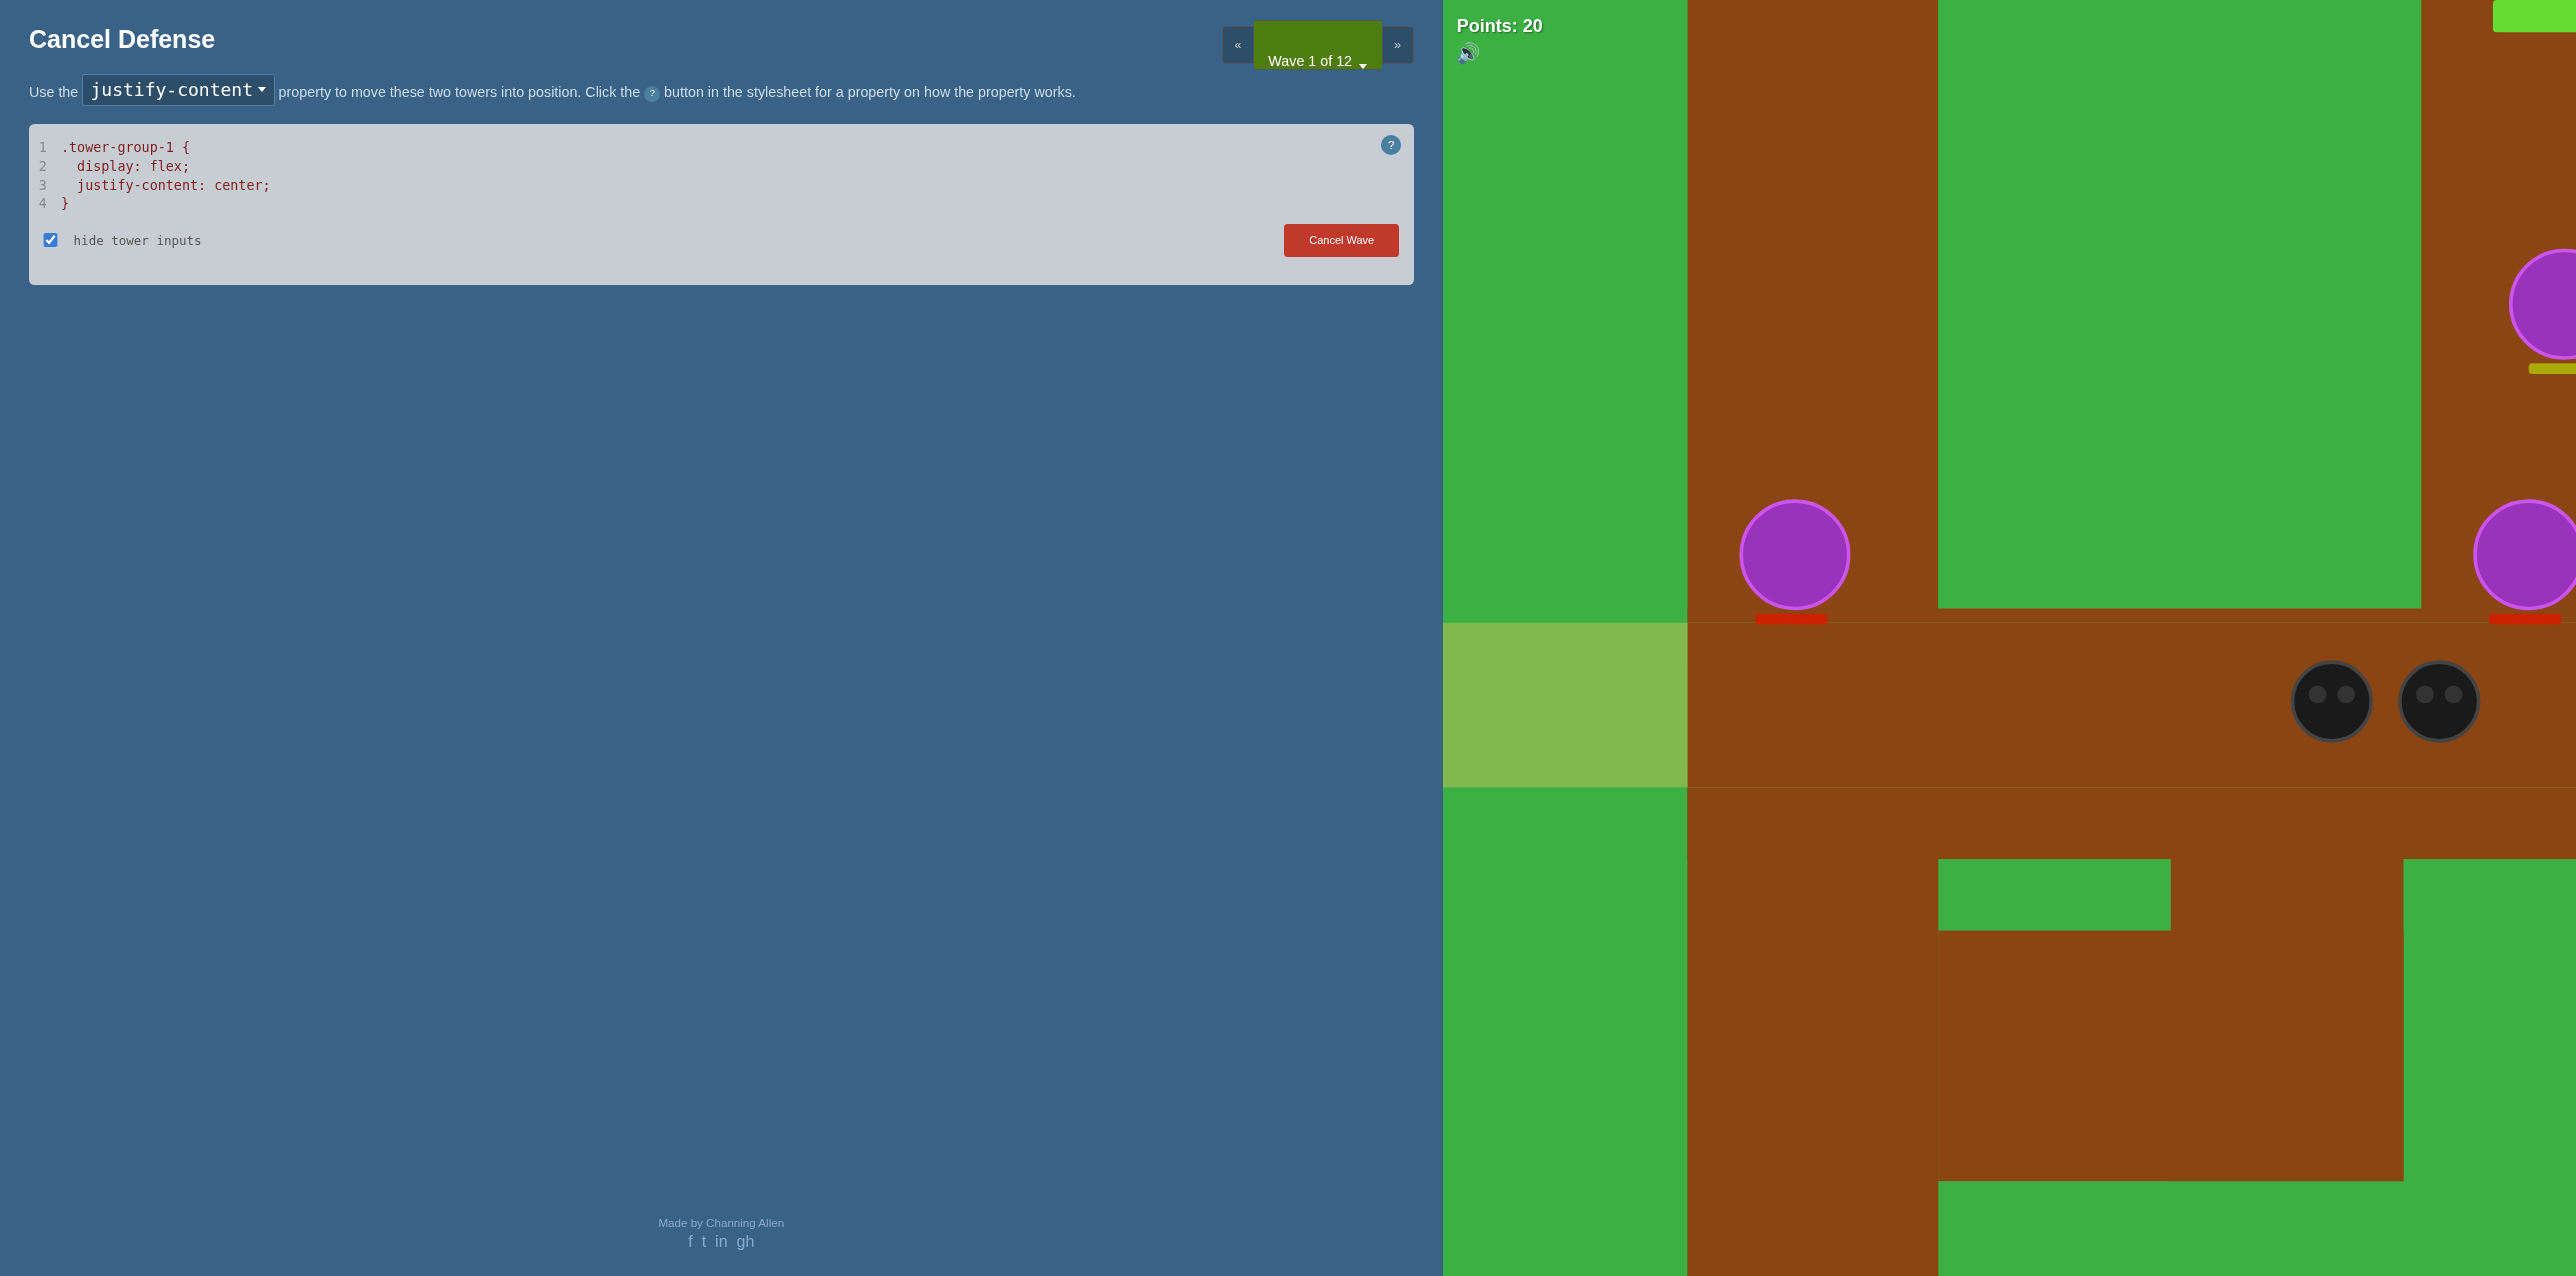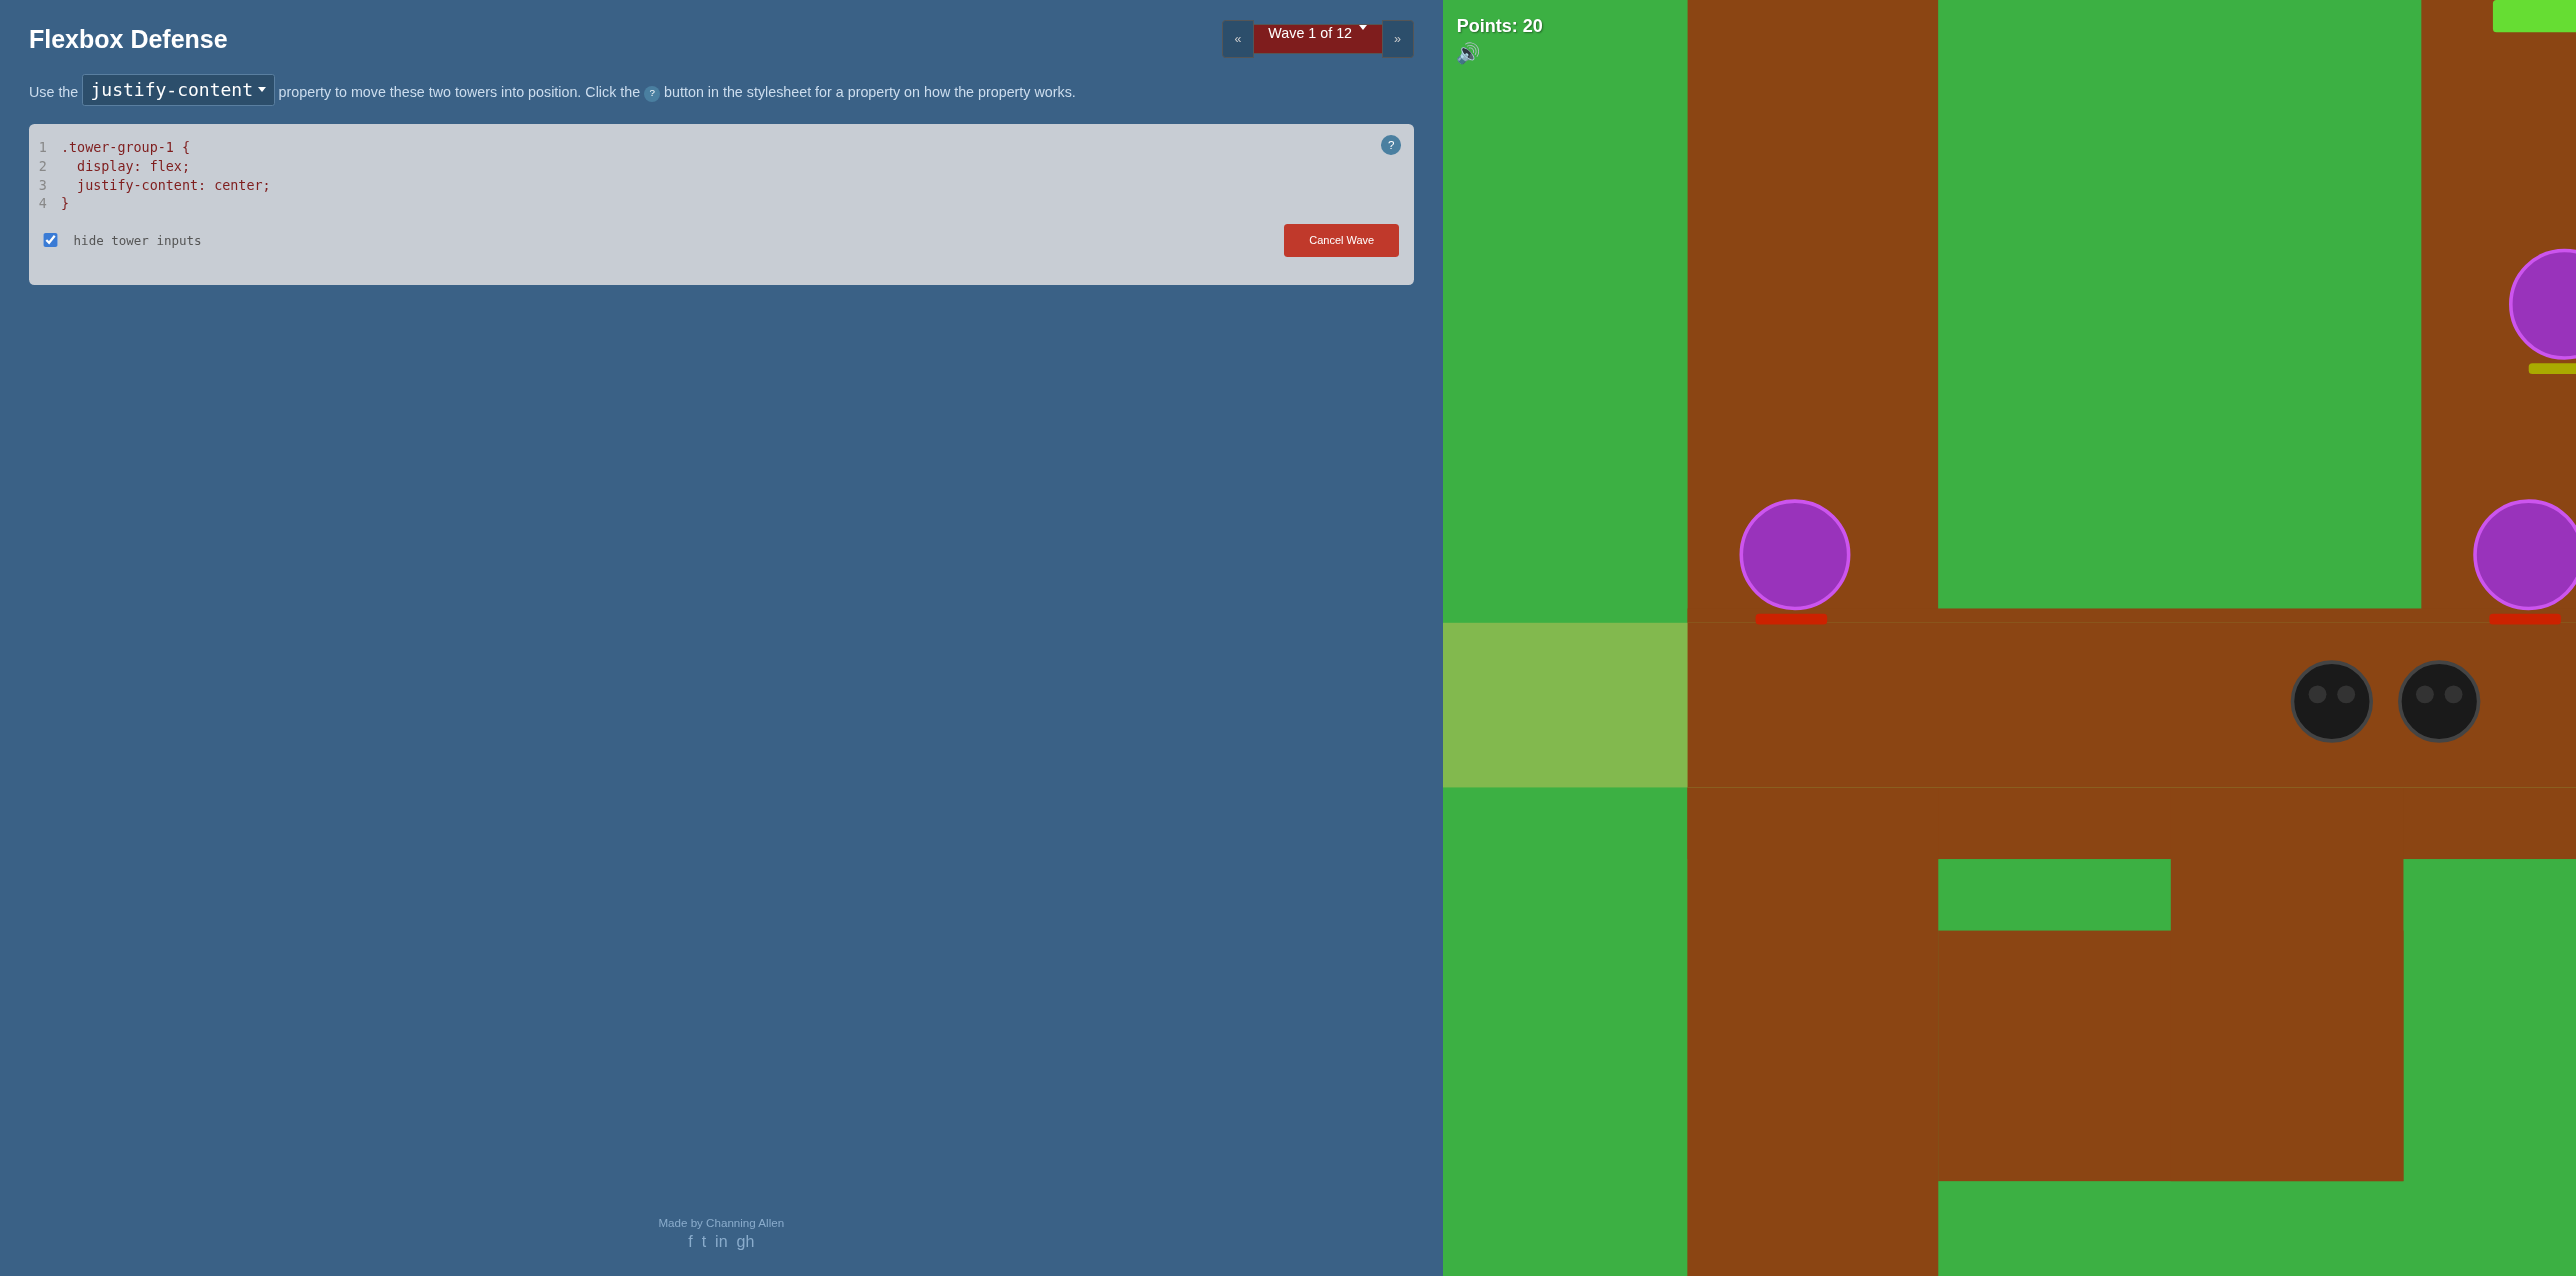--- a/index.html
+++ b/index.html
@@ -51,29 +51,29 @@
       align-items: center;
       justify-content: center;
     }
     .wave-nav-btn:first-child {
       border-radius: 3.6px 0 0 3.6px;
     }
     .wave-nav-btn:last-child {
       border-radius: 0 3.6px 3.6px 0;
     }
     #wave-label {
-      background: #7f1d1d;
+      background: #4d7c0f;
       border: 0.9px solid #555;
       border-left: none;
       border-right: none;
       color: #fff;
       padding: 0 14.3px;
-      height: 30px;
-      display: flex;
-      align-items: flex-start;
+      height: 50px;
+      display: flex;
+      align-items: flex-end;
       font-size: 14.3px;
       gap: 7.2px;
       cursor: pointer;
     }
     .chevron-down {
       width: 0;
       height: 0;
       border-left: 4.5px solid transparent;
       border-right: 4.5px solid transparent;
       border-top: 5.4px solid #fff;
@@ -240,21 +240,21 @@
       left: 0;
       width: 100%;
       height: 100%;
     }
   </style>
 </head>
 <body>
 
 <div id="left-panel">
 
-  <div id="app-title">Flexbox Defense</div>
+  <div id="app-title">Cancel Defense</div>
 
   <div id="wave-nav">
     <button class="wave-nav-btn">
       <span>«</span>
     </button>
     <div id="wave-label">
       <span>Wave 1 of 12</span>
       <span class="chevron-down"></span>
     </div>
     <button class="wave-nav-btn">

